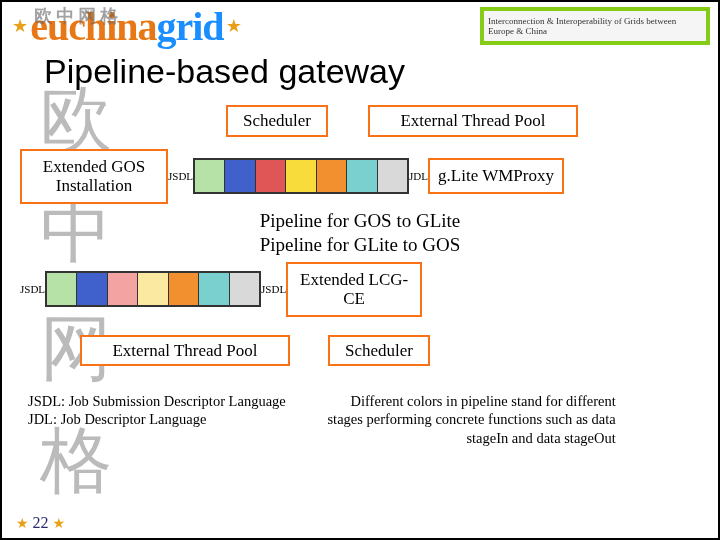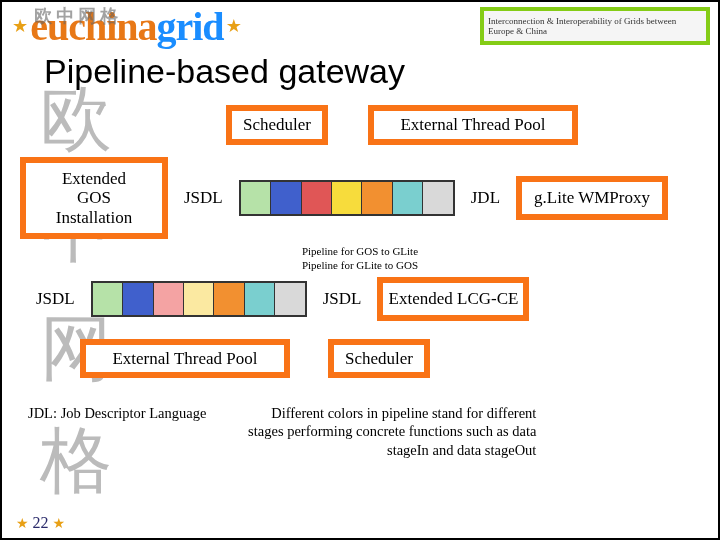--- a/index.html
+++ b/index.html
@@ -55,50 +55,50 @@
     z-index: 0;
     user-select: none;
   }
   .wm1 { top: -20px; left: 38px; }
   .wm2 { top: 92px; left: 38px; }
   .wm3 { top: 210px; left: 38px; }
   .wm4 { top: 322px; left: 38px; }
   .diagram { position: relative; z-index: 1; font-size: 17px; }
   .row { display: flex; align-items: center; margin: 6px 0; position: relative; }
   .box {
-    border: 6px solid #f97316;
+    border: 2px solid #f97316;
     background: #fff;
     padding: 4px 10px;
     text-align: center;
     line-height: 1.15;
   }
   .scheduler { width: 102px; margin-left: 206px; }
   .etp { width: 210px; margin-left: 40px; }
   .row1 { margin-top: 12px; }
   .egos { width: 148px; margin-left: 0px; padding: 6px 20px; }
-  .label { margin: 0 16px; font-size: 17px; }
+  .label { margin: 0 0; font-size: 11px; }
   .pipe {
     display: flex;
     border: 2px solid #333;
     height: 36px;
     width: 216px;
   }
   .seg { flex: 1; border-right: 1px solid #333; }
   .seg:last-child { border-right: none; }
   .p0 { background: #b6e2a8; }
   .p1 { background: #4060cc; }
   .p2 { background: #e05656; }
   .p3 { background: #f7dc3c; }
   .p4 { background: #f29030; }
   .p5 { background: #7acfcf; }
   .p6 { background: #d9d9d9; }
   .p2b { background: #f4a3a3; }
   .p3b { background: #fbe9a1; }
-  .wmp { width: 152px; text-align:center; padding:6px 2px; }
-  .cap { text-align: center; margin: 0 0 2px 0; font-size: 11px; }
+  .wmp { width: 136px; text-align:center; padding:6px 2px; }
+  .cap { text-align: center; margin: 0 0 2px 0; font-size: 19px; }
   .row2 .egos { }
   .row2 .pipe { }
   .row3 { justify-content: flex-start; margin-top: 18px; }
   .etp2 { width: 210px; margin-left: 60px; }
   .sch2 { width: 102px; margin-left: 38px; }
   .foot {
     display: flex;
     margin-top: 26px;
     gap: 40px;
     font-size: 14.5px;
@@ -183,20 +183,21 @@
       <div class="box wmp">Extended LCG-CE</div>
     </div>
 
     <div class="row row3">
       <div class="box etp2">External Thread Pool</div>
       <div class="box sch2">Scheduler</div>
     </div>
 
     <div class="foot">
       <div class="left">
+        <div>JSDL: Job Submission Descriptor Language</div>
         <div>JDL: Job Descriptor Language</div>
       </div>
       <div class="right">Different colors in pipeline stand for different stages performing concrete functions such as data stageIn and data stageOut</div>
     </div>
 
   </div>
 </div>
 
 <div class="slidenum">
   <span class="star">★</span>

